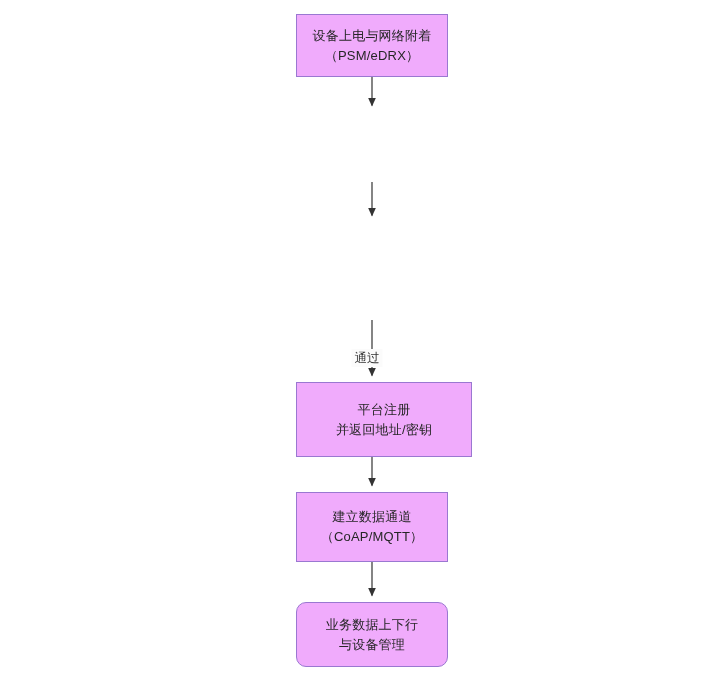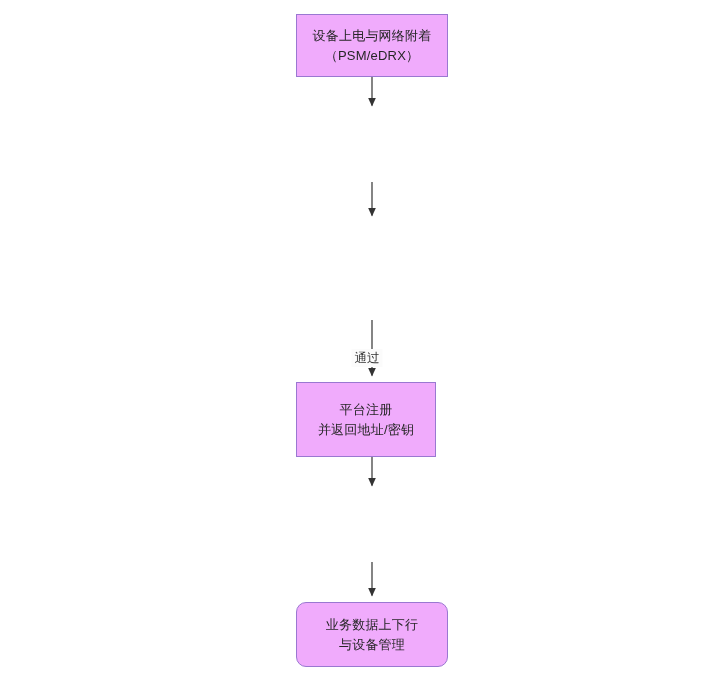--- a/index.html
+++ b/index.html
@@ -102,24 +102,28 @@
 
   <div class="node node-rect" style="left:296px; top:14px; width:152px; height:63px;">
     <span class="node-label">设备上电与网络附着
 （PSM/eDRX）</span>
   </div>
 
 
 
   <div class="edge-label" style="left:367px; top:343px;margin-top:6px;">通过</div>
 
-  <div class="node node-rect" style="left:296px; top:382px; width:140px; height:75px;">
+  <div class="node node-rect" style="left:296px; top:382px; width:176px; height:75px;">
     <span class="node-label">平台注册
 并返回地址/密钥</span>
   </div>
 
+  <div class="node node-rect" style="left:296px; top:492px; width:152px; height:70px;">
+    <span class="node-label">建立数据通道
+（CoAP/MQTT）</span>
+  </div>
 
   <div class="node node-rect" style="left:296px; top:602px; width:152px; height:65px;border-radius:10px;">
     <span class="node-label">业务数据上下行
 与设备管理</span>
   </div>
 
 </div>
 
 </body></html>

